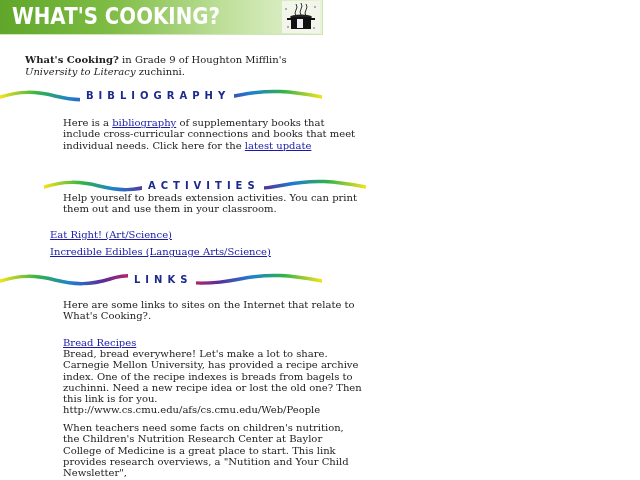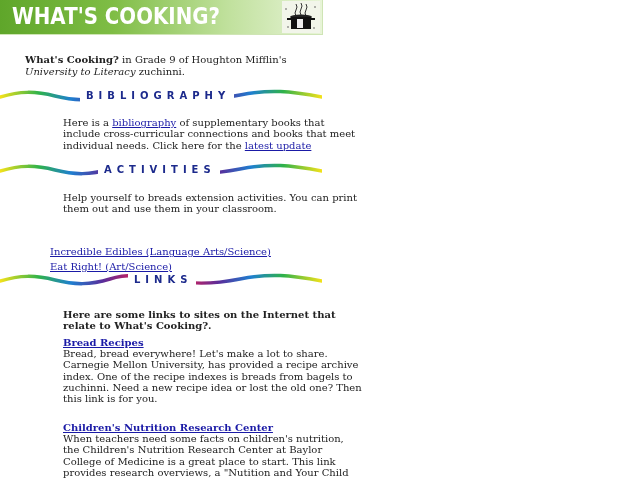--- a/index.html
+++ b/index.html
@@ -60,21 +60,21 @@
       font-weight: bold;
       font-size: 10px;
       letter-spacing: 5px;
       color: #1c2a8c;
       background: #fff;
       padding: 0 4px 0 6px;
       line-height: 13px;
     }
     .block { position: absolute; left: 25px; width: 300px; margin-left: 38px; }
     .indent-link { position: absolute; left: 50px; }
-    .link-title { display: block; font-weight: bold; }
+    .link-title { display: block; }
   </style>
 </head>
 <body>
 
 <div class="banner">
   <div class="banner-title">WHAT'S COOKING?</div>
   <div class="pot-icon">
     <svg width="38" height="32" viewBox="0 0 38 32">
       <rect x="0" y="0" width="38" height="32" fill="#f2f5ea"></rect>
       <path d="M14 3 q2 3 0 6 q-2 3 0 6" stroke="#333" stroke-width="1" fill="none"></path>
@@ -121,48 +121,47 @@
   </svg>
   <span class="divider-label" style="left:80px;">BIBLIOGRAPHY</span>
 </div>
 
 <div class="block" style="top:117px;">
   <p>
     <span>Here is a </span><a href="#">bibliography</a><span> of supplementary books that include cross-curricular connections and books that meet individual needs. Click here for the </span><a href="#">latest update</a>
   </p>
 </div>
 
-<div class="divider" style="top:162px;">
+<div class="divider" style="top:178px;margin-left:44px;">
   <svg width="322" height="16" viewBox="0 0 322 16">
     <path d="M0 9 C 20 3, 35 3, 55 8 S 90 13, 110 7 S 150 4, 170 8 S 210 13, 240 7 S 290 3, 322 9" stroke="url(#rw)" stroke-width="3.5" fill="none" stroke-linecap="round"></path>
   </svg>
   <span class="divider-label" style="left:98px;">ACTIVITIES</span>
 </div>
 
 <div class="block" style="top:192px;">
   <p>Help yourself to breads extension activities. You can print them out and use them in your classroom.</p>
 </div>
-<a href="#" class="indent-link" style="top:229px;margin-top:32px;">Eat Right! (Art/Science)</a>
+<a href="#" class="indent-link" style="top:229px;">Eat Right! (Art/Science)</a>
 <a href="#" class="indent-link" style="top:246px;">Incredible Edibles (Language Arts/Science)</a>
 
 <div class="divider" style="top:272px;padding-left:20px;">
   <svg width="322" height="16" viewBox="0 0 322 16">
     <path d="M0 9 C 20 3, 35 3, 55 8 S 90 13, 110 7 S 150 4, 170 8 S 210 13, 240 7 S 290 3, 322 9" stroke="url(#rw)" stroke-width="3.5" fill="none" stroke-linecap="round"></path>
   </svg>
   <span class="divider-label" style="left:128px;">LINKS</span>
 </div>
 
-<div class="block" style="top:309px;font-weight:bold;">
+<div class="block" style="top:299px;">
   <p>Here are some links to sites on the Internet that relate to What's Cooking?.</p>
 </div>
 
 <div class="block" style="top:337px;">
   <a href="#" class="link-title">Bread Recipes</a>
   <p>
     <span>Bread, bread everywhere! Let's make a lot to share. Carnegie Mellon University, has provided a recipe archive index. One of the recipe indexes is breads from bagels to zuchinni. Need a new recipe idea or lost the old one? Then this link is for you.</span><br>
-    <br>
+    <span>http://www.cs.cmu.edu/afs/cs.cmu.edu/Web/People</span><br>
   </p>
 </div>
 
 <div class="block" style="top:422px;">
-  <a href="#" class="link-title">Children's Nutrition Research Center</a>
   <p>When teachers need some facts on children's nutrition, the Children's Nutrition Research Center at Baylor College of Medicine is a great place to start. This link provides research overviews, a "Nutition and Your Child Newsletter",</p>
 </div>
 
 </body></html>

